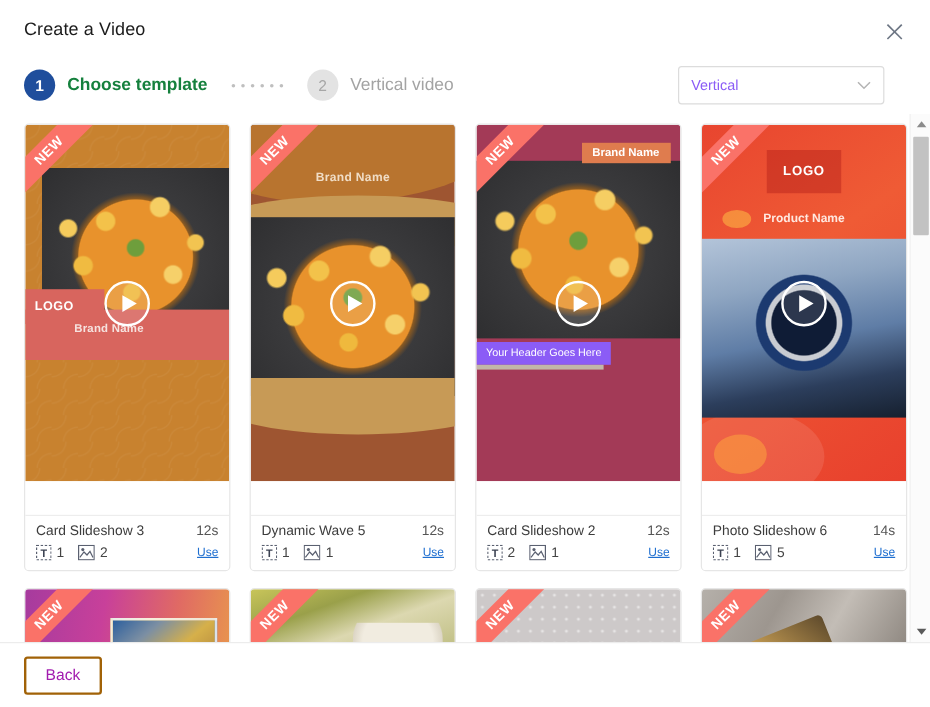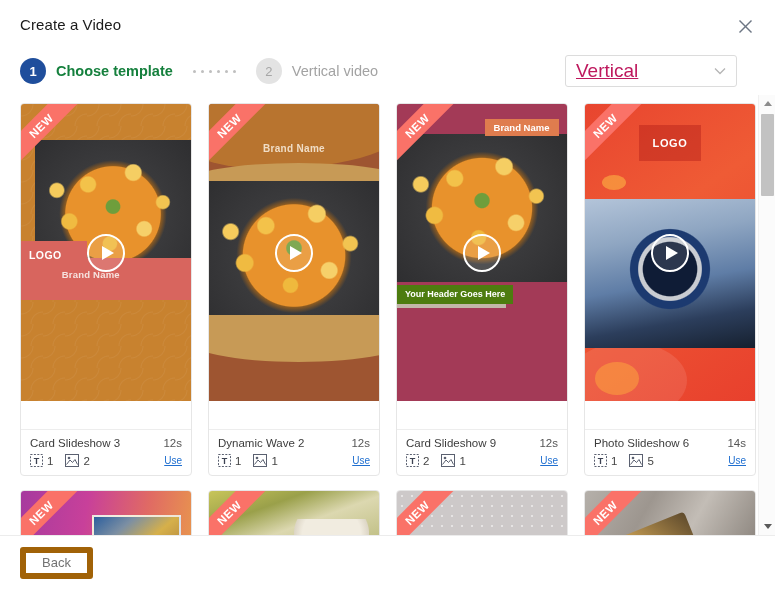--- a/index.html
+++ b/index.html
@@ -67,21 +67,21 @@
   }
   .orient-select {
     position: absolute; right: 38px; top: 7px;
     width: 172px; height: 32px;
     border: 1px solid #dcdcdc; border-radius: 3px;
     background: #fff;
     display: flex; align-items: center;
     padding: 0 10px;
     cursor: pointer;
   }
-  .orient-select .val { font-size: 19px; color: #be185d; flex: 1; text-decoration: underline; }
+  .orient-select .val { font-size: 12px; color: #8b5cf6; flex: 1; }
   .orient-select .chev { color: #b0b0b0; display: flex; }
 
   
   .dlg-body {
     position: relative;
     flex: 1 1 auto;
     overflow: hidden;
     border-top: 1px solid transparent;
   }
   .grid-scroll {
@@ -216,22 +216,22 @@
   .c3-brandbar {
     position: absolute; right: 5%; top: 5%;
     padding: 3px 9px;
     background: #df7c4e;
     color: #fff; font-size: 9.5px; font-weight: bold;
     z-index: 3;
   }
   .c3-headerbar {
     position: absolute; left: 0; top: 61%;
     padding: 4px 8px 5px 8px;
-    background: #4d7c0f;
-    color: #fff; font-size: 9px; font-weight: bold;
+    background: #8b5cf6;
+    color: #fff; font-size: 9px; font-weight: normal;
     z-index: 3; white-space: nowrap;
   }
   .c3-headerbar::after {
     content: ""; position: absolute; left: 0; bottom: -4px;
     width: 94%; height: 4px; background: #c2b7a8;
   }
 
   
   .c4-bg {
     position: absolute; inset: 0;
@@ -357,22 +357,22 @@
     flex: 0 0 54px; height: 54px;
     position: relative;
     border-top: 1px solid #ececec;
     background: #fff;
     display: flex; align-items: center;
     padding: 0 20px;
   }
   .btn {
     min-width: 60px; height: 32px;
     padding: 0 16px;
-    border: 6px solid #a16207; border-radius: 3px;
-    background: #fff; color: #737373;
+    border: 2px solid #a16207; border-radius: 3px;
+    background: #fff; color: #a21caf;
     font-size: 13px; font-family: "Liberation Sans", sans-serif;
     cursor: pointer;
   }
   .btn-cancel { margin-left: auto; min-width: 70px; }
 </style>
 </head>
 <body>
 
 <div class="dialog">
 
@@ -464,21 +464,21 @@
             <div class="c2-wave-top"></div>
             <div class="c2-wave-tan"></div>
             <div class="c2-img food"></div>
             <div class="c2-wave-bot"></div>
             <div class="c2-brand">Brand Name</div>
             <div class="play"></div>
             <div class="ribbon">NEW</div>
           </div>
           <div class="tpl-meta">
             <div class="meta-row top">
-              <span class="meta-name">Dynamic Wave 2</span>
+              <span class="meta-name">Dynamic Wave 5</span>
               <span class="meta-dur">12s</span>
             </div>
             <div class="meta-row">
               <span class="meta-ic">
                 <svg width="13" height="13" viewBox="0 0 13 13">
                   <g stroke="#5a6070" stroke-width="1" fill="none" stroke-dasharray="2 1.4">
                     <rect x="0.5" y="0.5" width="12" height="12"></rect>
                   </g>
                   <text x="6.5" y="10" font-size="9" font-weight="bold" fill="#3c4252" text-anchor="middle" font-family="Liberation Sans, sans-serif">T</text>
                 </svg>
@@ -501,21 +501,21 @@
           <div class="tpl-thumb">
             <div class="c3-bg"></div>
             <div class="c3-img food"></div>
             <div class="c3-brandbar">Brand Name</div>
             <div class="c3-headerbar">Your Header Goes Here</div>
             <div class="play"></div>
             <div class="ribbon">NEW</div>
           </div>
           <div class="tpl-meta">
             <div class="meta-row top">
-              <span class="meta-name">Card Slideshow 9</span>
+              <span class="meta-name">Card Slideshow 2</span>
               <span class="meta-dur">12s</span>
             </div>
             <div class="meta-row">
               <span class="meta-ic">
                 <svg width="13" height="13" viewBox="0 0 13 13">
                   <g stroke="#5a6070" stroke-width="1" fill="none" stroke-dasharray="2 1.4">
                     <rect x="0.5" y="0.5" width="12" height="12"></rect>
                   </g>
                   <text x="6.5" y="10" font-size="9" font-weight="bold" fill="#3c4252" text-anchor="middle" font-family="Liberation Sans, sans-serif">T</text>
                 </svg>
@@ -534,20 +534,21 @@
           </div>
         </div>
 
         <div class="tpl-card">
           <div class="tpl-thumb">
             <div class="c4-bg"></div>
             <div class="c4-blob1"></div>
             <div class="c4-blob2"></div>
             <div class="c4-dot"></div>
             <div class="c4-logo">LOGO</div>
+            <div class="c4-product">Product Name</div>
             <div class="c4-img watch"></div>
             <div class="play"></div>
             <div class="ribbon">NEW</div>
           </div>
           <div class="tpl-meta">
             <div class="meta-row top">
               <span class="meta-name">Photo Slideshow 6</span>
               <span class="meta-dur">14s</span>
             </div>
             <div class="meta-row">

